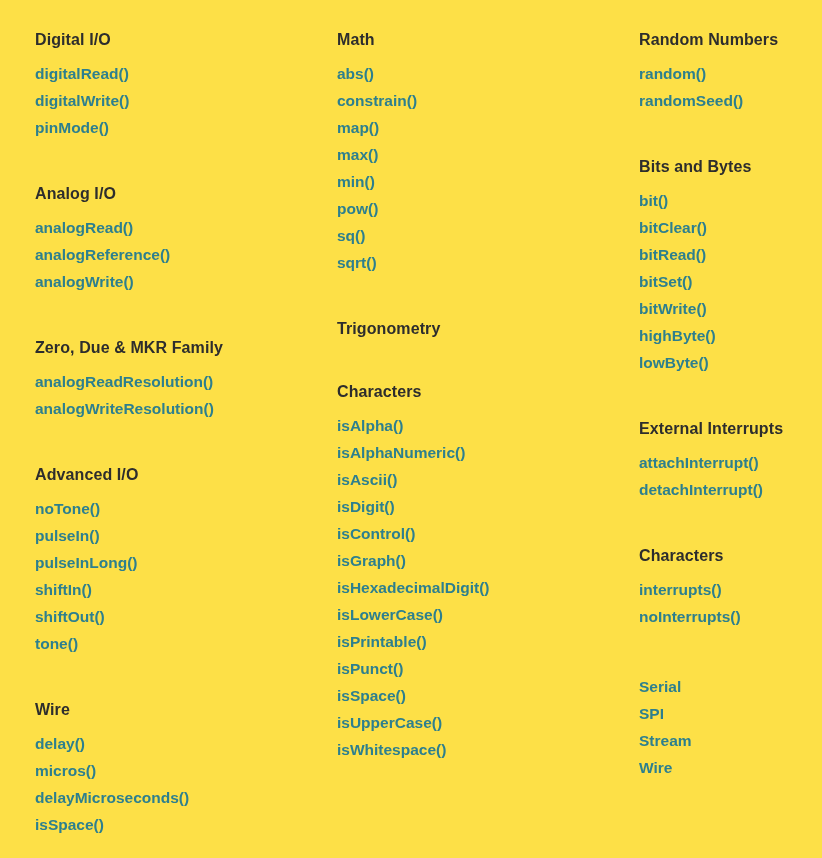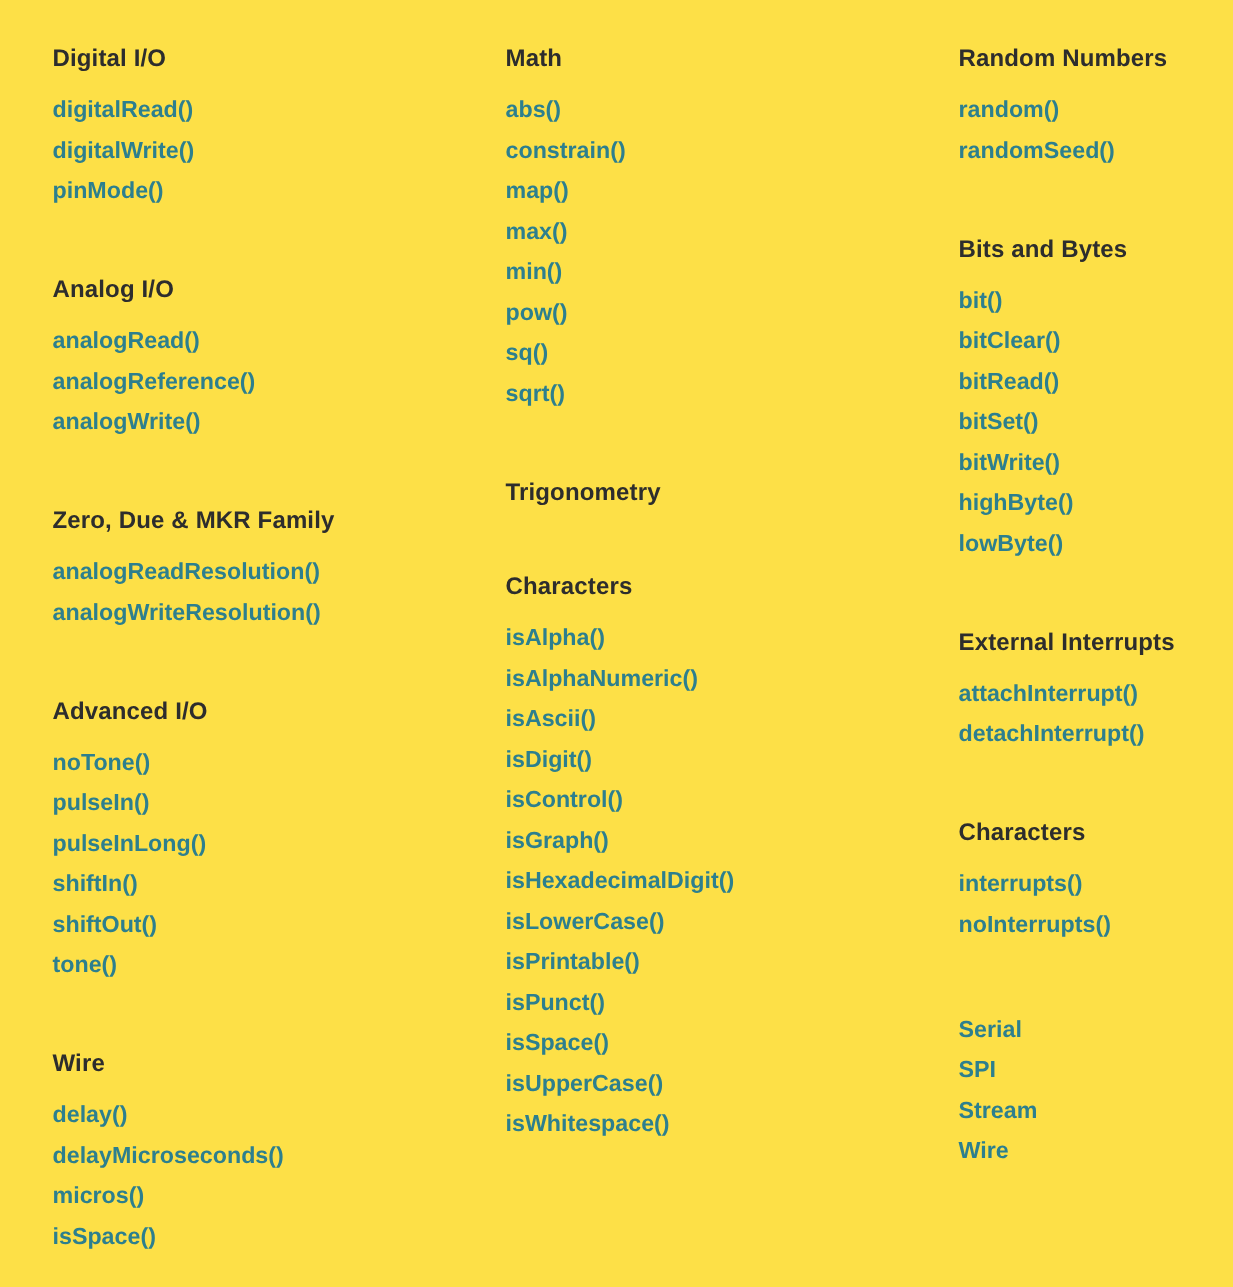--- a/index.html
+++ b/index.html
@@ -113,22 +113,22 @@
             <li class="fn-item"><a class="fn-link" href="#">pulseInLong()</a></li>
             <li class="fn-item"><a class="fn-link" href="#">shiftIn()</a></li>
             <li class="fn-item"><a class="fn-link" href="#">shiftOut()</a></li>
             <li class="fn-item"><a class="fn-link" href="#">tone()</a></li>
           </ul>
         </div>
         <div class="section">
           <h3 class="section-title">Wire</h3>
           <ul class="fn-list">
             <li class="fn-item"><a class="fn-link" href="#">delay()</a></li>
+            <li class="fn-item"><a class="fn-link" href="#">micros()</a></li>
             <li class="fn-item"><a class="fn-link" href="#">delayMicroseconds()</a></li>
-            <li class="fn-item"><a class="fn-link" href="#">micros()</a></li>
             <li class="fn-item"><a class="fn-link" href="#">isSpace()</a></li>
           </ul>
         </div>
       </div>
       <div class="column col-2">
         <div class="section">
           <h3 class="section-title">Math</h3>
           <ul class="fn-list">
             <li class="fn-item"><a class="fn-link" href="#">abs()</a></li>
             <li class="fn-item"><a class="fn-link" href="#">constrain()</a></li>

